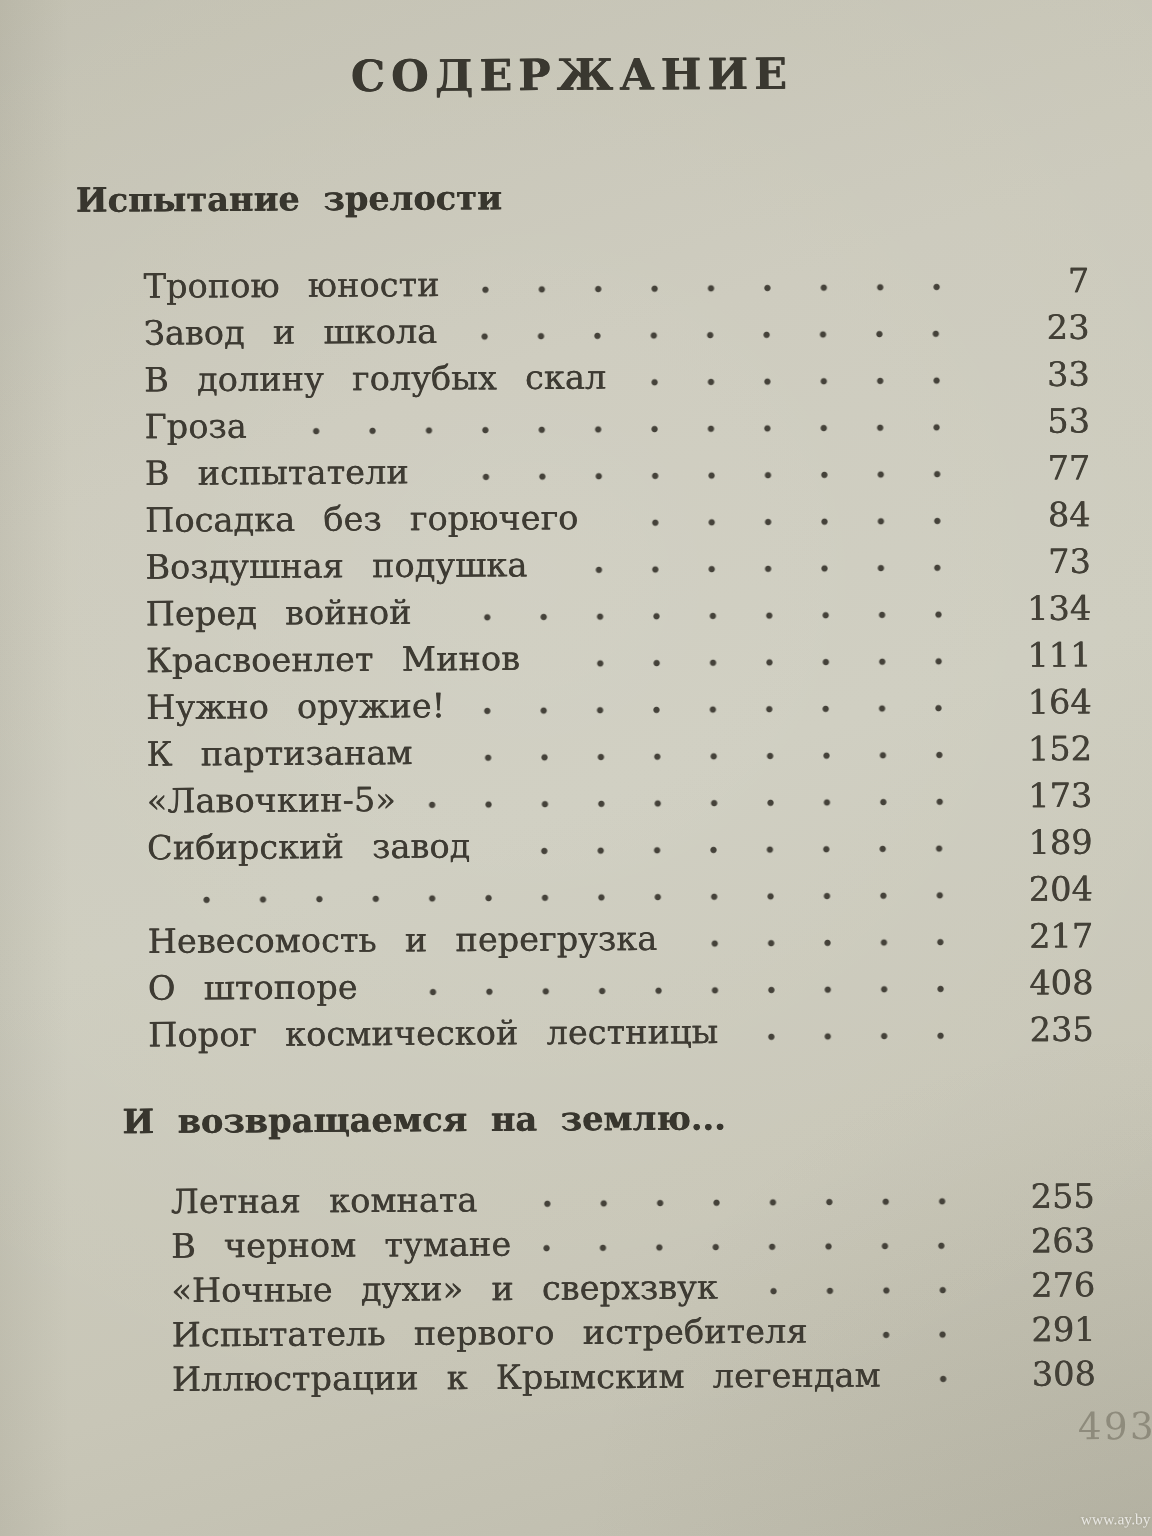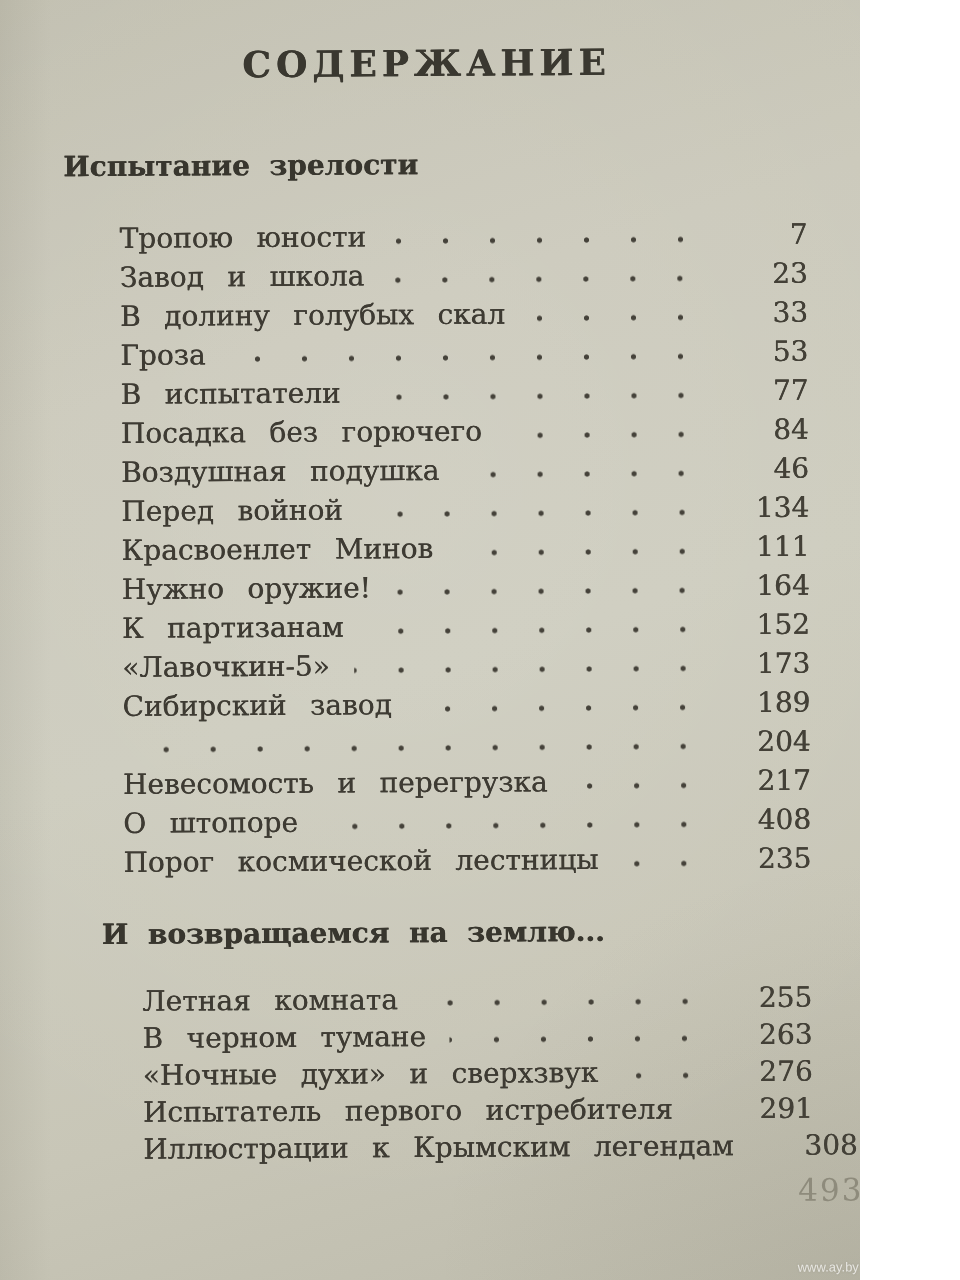--- a/index.html
+++ b/index.html
@@ -5,21 +5,21 @@
   html, body { margin: 0; padding: 0; }
   body {
     width: 960px; height: 1280px;
     font-family: "DejaVu Serif", "Liberation Serif", serif;
     overflow: hidden;
   }
 
   
   .photo-page {
     position: relative;
-    width: 860px; height: 1280px;
+    width: 960px; height: 1280px;
     color: #3e3b33;
     background:
       radial-gradient(130% 95% at 46% 38%, rgba(255,255,255,0.10), rgba(0,0,0,0) 62%),
       radial-gradient(90% 60% at 100% 100%, rgba(90,85,65,0.10), rgba(0,0,0,0) 55%),
       linear-gradient(90deg, rgba(60,55,40,0.07), rgba(0,0,0,0) 6%),
       linear-gradient(162deg, #c2c0b1 0%, #cbc9bb 28%, #cdccbe 52%, #c8c6b7 76%, #bdbbac 100%);
     overflow: hidden;
   }
   .photo-tilt {
     position: absolute; inset: 0;
@@ -94,21 +94,21 @@
     position: absolute;
     right: 0px; bottom: 70px;
     font-size: 31px;
     letter-spacing: 2px;
     color: #8e8b7c;
   }
 
   .watermark {
     position: absolute;
     right: 5px; bottom: 3px;
-    font-family: Liberation Sans, sans-serif;
+    font-family: Liberation Serif, serif;
     font-size: 13px;
     color: rgba(255,255,255,0.72);
     text-shadow: 0 0 2px rgba(120,115,95,0.35);
   }
 </style>
 </head>
 <body>
 
 <div class="photo-page">
   <div class="photo-tilt">
@@ -145,21 +145,21 @@
               <span class="row-page">77</span>
             </div>
             <div class="toc-row">
               <span class="row-title">Посадка без горючего</span>
               <span class="row-leader"></span>
               <span class="row-page">84</span>
             </div>
             <div class="toc-row">
               <span class="row-title">Воздушная подушка</span>
               <span class="row-leader"></span>
-              <span class="row-page">46</span>
+              <span class="row-page">73</span>
             </div>
             <div class="toc-row">
               <span class="row-title">Перед войной</span>
               <span class="row-leader"></span>
               <span class="row-page">134</span>
             </div>
             <div class="toc-row">
               <span class="row-title">Красвоенлет Минов</span>
               <span class="row-leader"></span>
               <span class="row-page">111</span>

